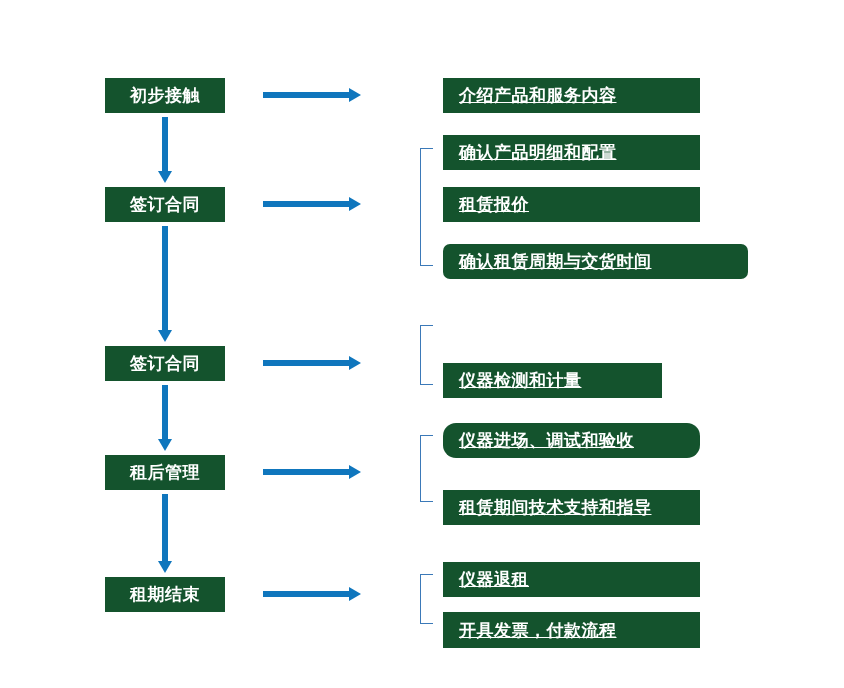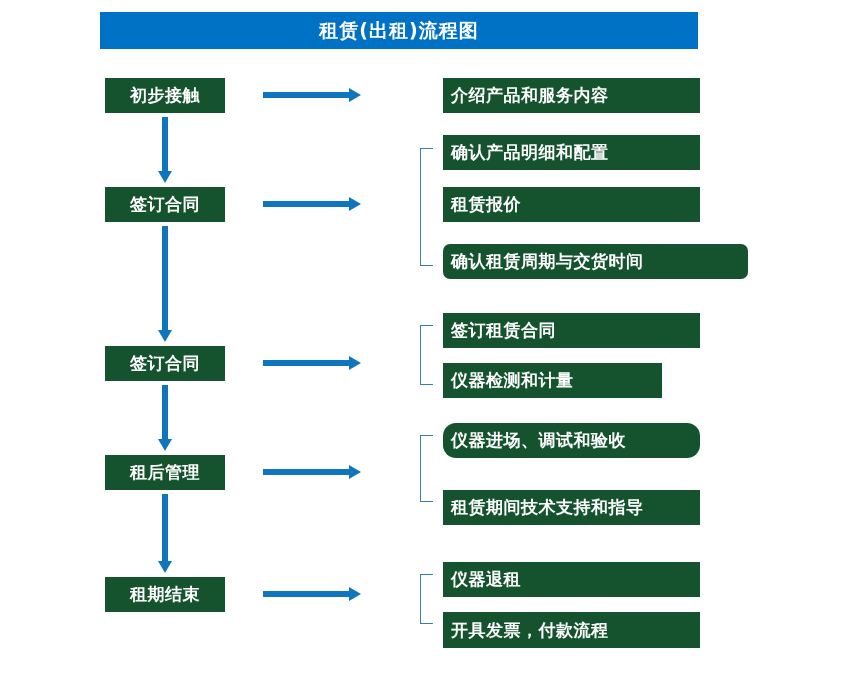--- a/index.html
+++ b/index.html
@@ -46,21 +46,22 @@
     letter-spacing: 1px;
   }
   .stage-box {
     font-size: 17px;
     justify-content: center;
     padding: 0 6px;
   }
   .detail-box {
     font-size: 17px;
     justify-content: flex-start;
-    padding-left: 8px;
+    padding-left: 16px;
+    text-decoration: underline;
   }
   .arrow-h {
     position: absolute;
     height: 0;
   }
   .arrow-h .shaft {
     position: absolute;
     left: 0;
     top: -3px;
     height: 6px;
@@ -101,21 +102,20 @@
     border-top: 1.5px solid #3B79B8;
     border-bottom: 1.5px solid #3B79B8;
     box-sizing: border-box;
   }
 </style>
 </head>
 <body>
 
 <div id="canvas">
 
-  <div class="title-bar">租赁(出租)流程图</div>
 
   <div class="box stage-box" style="left:105px; top:78px; width:120px; height:35px;">初步接触</div>
 
   <div class="box stage-box" style="left:105px; top:187px; width:120px; height:35px;">签订合同</div>
 
   <div class="box stage-box" style="left:105px; top:346px; width:120px; height:35px;">签订合同</div>
 
   <div class="box stage-box" style="left:105px; top:455px; width:120px; height:35px;">租后管理</div>
 
   <div class="box stage-box" style="left:105px; top:577px; width:120px; height:35px;">租期结束</div>
@@ -174,21 +174,20 @@
   <div class="bracket" style="left:420px; top:574px; width:13px; height:50px;"></div>
 
   <div class="box detail-box" style="left:443px; top:78px; width:257px; height:35px;">介绍产品和服务内容</div>
 
   <div class="box detail-box" style="left:443px; top:135px; width:257px; height:35px;">确认产品明细和配置</div>
 
   <div class="box detail-box" style="left:443px; top:187px; width:257px; height:35px;">租赁报价</div>
 
   <div class="box detail-box" style="left:443px; top:244px; width:305px; height:35px;border-radius:7px;">确认租赁周期与交货时间</div>
 
-  <div class="box detail-box" style="left:443px; top:313px; width:257px; height:35px;">签订租赁合同</div>
 
   <div class="box detail-box" style="left:443px; top:363px; width:219px; height:35px;">仪器检测和计量</div>
 
   <div class="box detail-box" style="left:443px; top:423px; width:257px; height:35px;border-radius:13px;">仪器进场、调试和验收</div>
 
   <div class="box detail-box" style="left:443px; top:490px; width:257px; height:35px;">租赁期间技术支持和指导</div>
 
   <div class="box detail-box" style="left:443px; top:562px; width:257px; height:35px;">仪器退租</div>
 
   <div class="box detail-box" style="left:443px; top:612px; width:257px; height:36px;">开具发票，付款流程</div>

